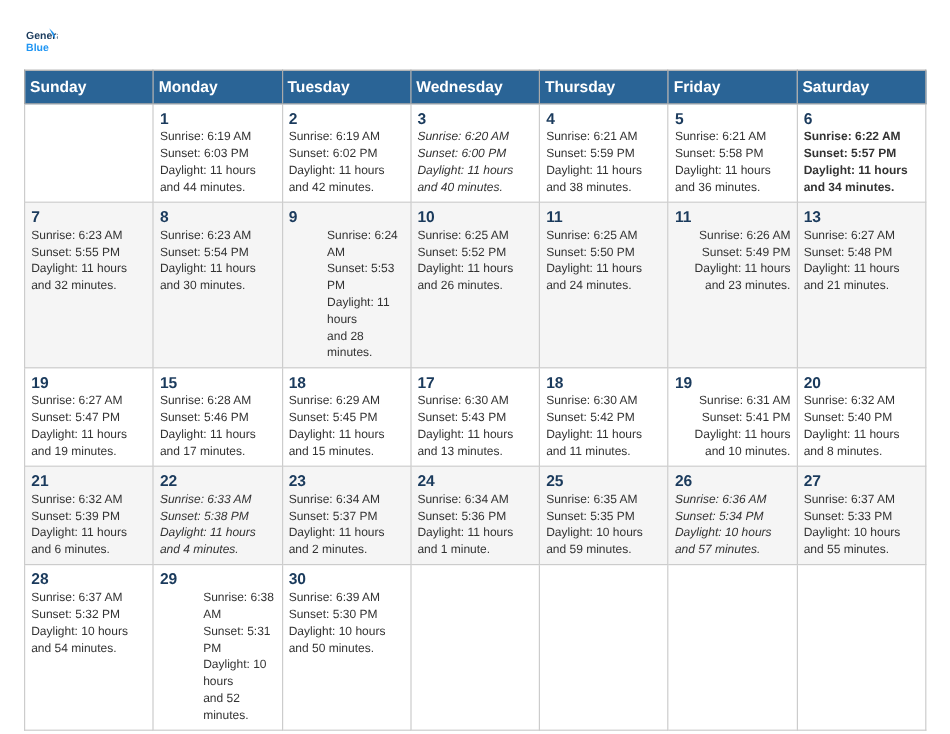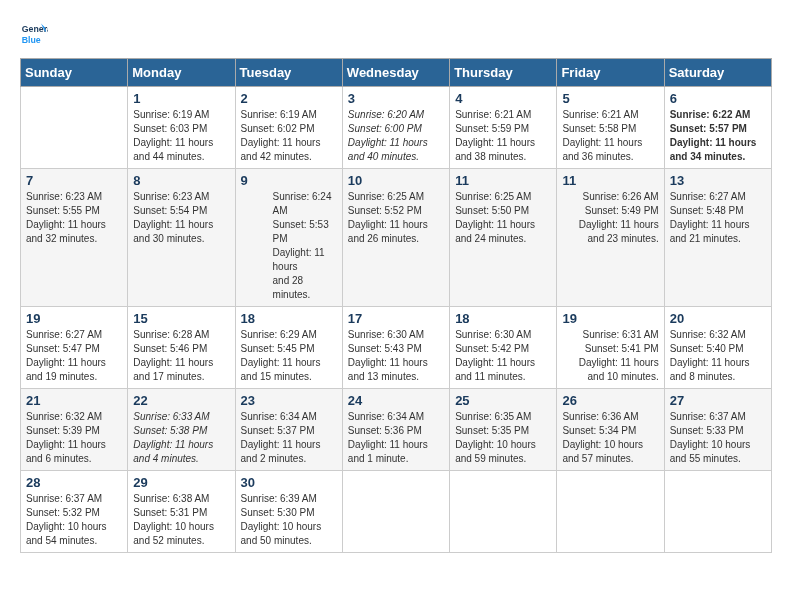--- a/index.html
+++ b/index.html
@@ -289,21 +289,21 @@
         </td>
         <td>
           <span class="day-number">25</span>
           <div class="day-info" style="white-space: pre-line;">Sunrise: 6:35 AM
 Sunset: 5:35 PM
 Daylight: 10 hours
 and 59 minutes.</div>
         </td>
         <td>
           <span class="day-number">26</span>
-          <div class="day-info" style="white-space: pre-line;">Sunrise: 6:36 AM
+          <div class="day-info" style="white-space: pre-line; font-style: italic;">Sunrise: 6:36 AM
 Sunset: 5:34 PM
 Daylight: 10 hours
 and 57 minutes.</div>
         </td>
         <td>
           <span class="day-number">27</span>
           <div class="day-info" style="white-space: pre-line;">Sunrise: 6:37 AM
 Sunset: 5:33 PM
 Daylight: 10 hours
 and 55 minutes.</div>
@@ -312,21 +312,21 @@
       <tr class="row-white">
         <td>
           <span class="day-number">28</span>
           <div class="day-info" style="white-space: pre-line;">Sunrise: 6:37 AM
 Sunset: 5:32 PM
 Daylight: 10 hours
 and 54 minutes.</div>
         </td>
         <td>
           <span class="day-number">29</span>
-          <div class="day-info" style="white-space: pre-line;">Sunrise: 6:38 AM
+          <div class="day-info" style="white-space: pre-line; margin-left: 36px;">Sunrise: 6:38 AM
 Sunset: 5:31 PM
 Daylight: 10 hours
 and 52 minutes.</div>
         </td>
         <td>
           <span class="day-number">30</span>
           <div class="day-info" style="white-space: pre-line;">Sunrise: 6:39 AM
 Sunset: 5:30 PM
 Daylight: 10 hours
 and 50 minutes.</div>

